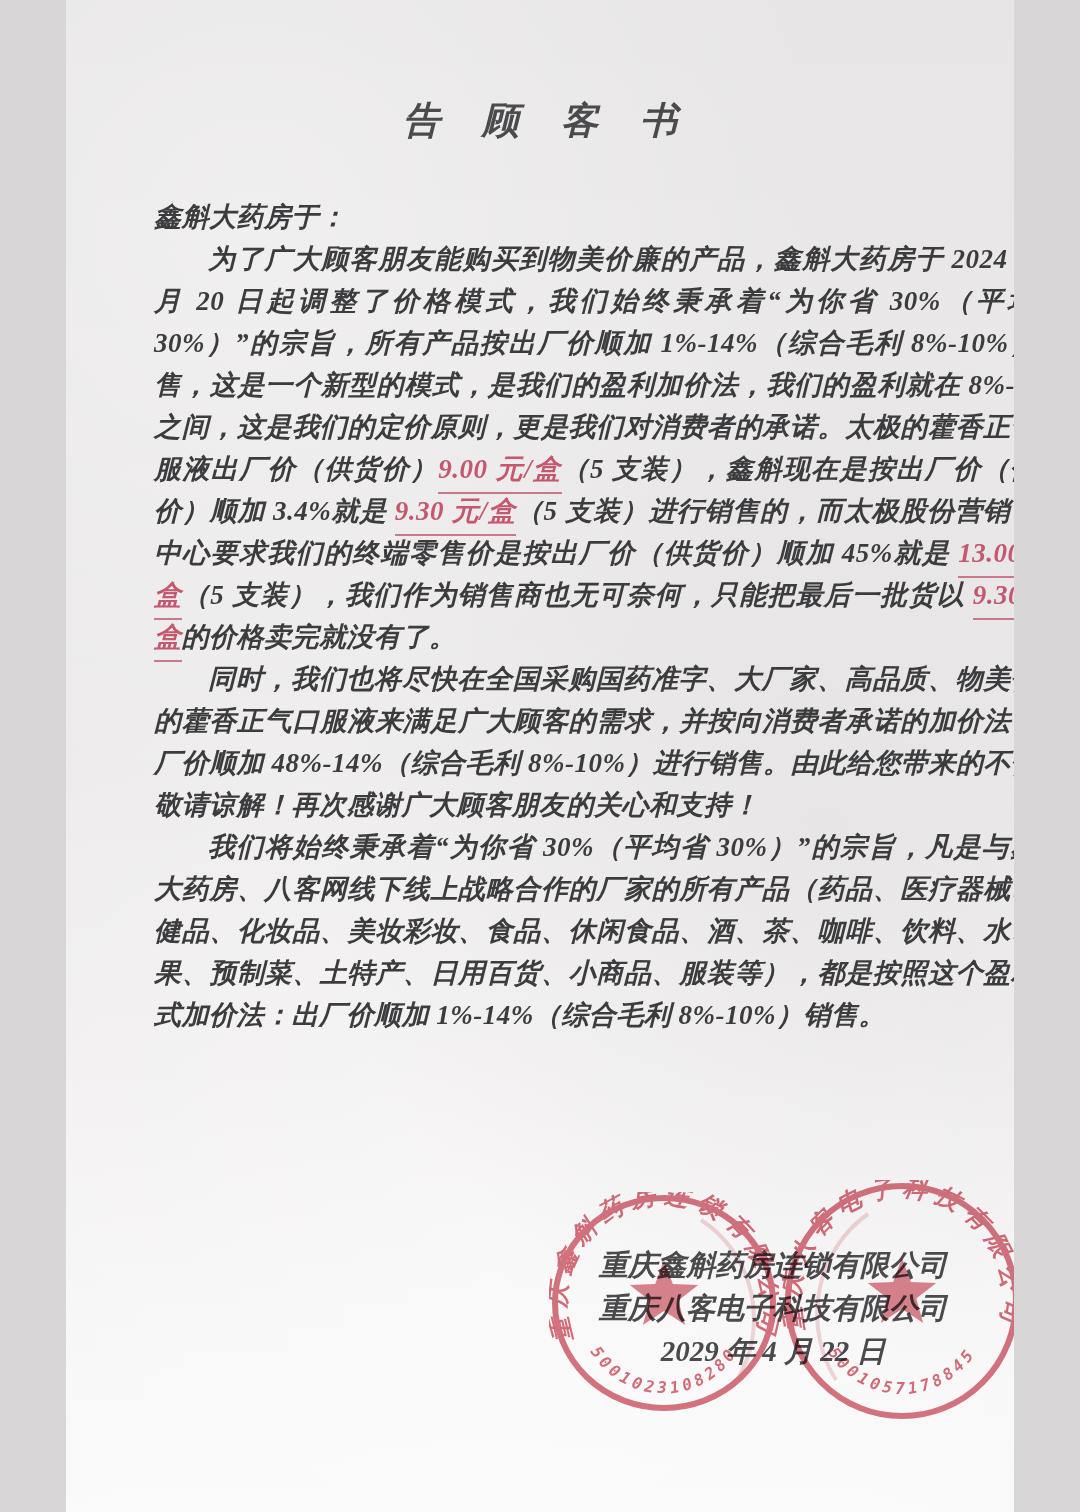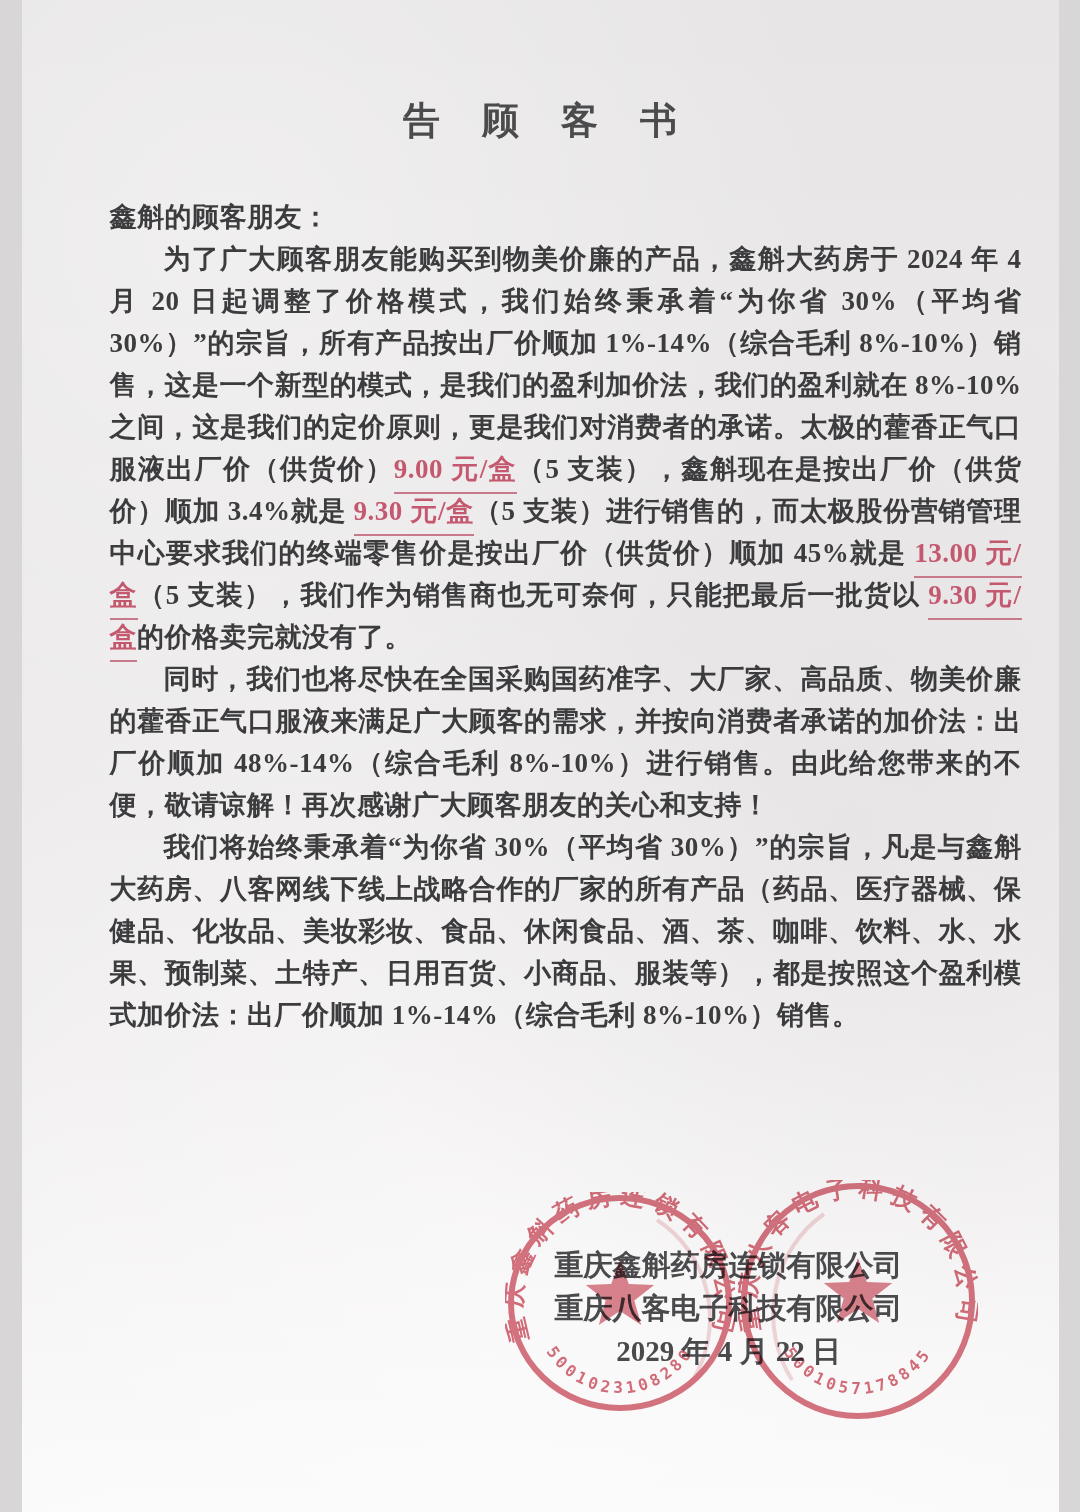--- a/index.html
+++ b/index.html
@@ -1,23 +1,24 @@
 <!DOCTYPE html>
 <html><head>
 <meta charset="utf-8">
 <style>
   html,body{margin:0;padding:0;background:#d8d6d7;}
   .page{
     position:relative;
-    width:1037px;height:1512px;
+    width:948px;height:1512px;
     margin:0 auto;
     background:linear-gradient(180deg,#e7e5e6 0%,#ebe9ea 35%,#f1eff0 70%,#fbfafa 100%);
     font-family:"Liberation Serif","DejaVu Serif",serif;
     color:#3c3c3e;
     overflow:hidden;
+    font-style:italic;
   }
   .page::before{
     content:"";position:absolute;inset:0;pointer-events:none;
     background:
       radial-gradient(circle at 20% 15%,rgba(255,255,255,.35),transparent 40%),
       radial-gradient(circle at 80% 55%,rgba(210,205,208,.25),transparent 45%),
       radial-gradient(circle at 45% 85%,rgba(255,255,255,.4),transparent 50%);
   }
   .title{
     position:absolute;top:96px;left:0;right:0;margin:0;
@@ -51,21 +52,21 @@
   .seal-number{font-size:16px;letter-spacing:4px;font-weight:bold;fill:#cf5a68;font-family:"DejaVu Sans Mono",monospace;}
 </style>
 </head>
 <body>
 
 <div class="page">
 
   <h1 class="title">告顾客书</h1>
 
   <div class="letter-body">
-    <p class="greeting">鑫斛的顾客朋友：</p>
+    <p class="greeting">鑫斛大药房于：</p>
     <div>
         <p class="para"><span>为了广大顾客朋友能购买到物美价廉的产品，鑫斛大药房于 2024 年 4 月 20 日起调整了价格模式，我们始终秉承着“为你省 30%（平均省 30%）”的宗旨，所有产品按出厂价顺加 1%-14%（综合毛利 8%-10%）销售，这是一个新型的模式，是我们的盈利加价法，我们的盈利就在 8%-10%之间，这是我们的定价原则，更是我们对消费者的承诺。太极的藿香正气口服液出厂价（供货价）</span><span class="price-highlight">9.00 元/盒</span><span>（5 支装），鑫斛现在是按出厂价（供货价）顺加 3.4%就是 </span><span class="price-highlight">9.30 元/盒</span><span>（5 支装）进行销售的，而太极股份营销管理中心要求我们的终端零售价是按出厂价（供货价）顺加 45%就是 </span><span class="price-highlight">13.00 元/盒</span><span>（5 支装），我们作为销售商也无可奈何，只能把最后一批货以 </span><span class="price-highlight">9.30 元/盒</span><span>的价格卖完就没有了。</span></p>
         <p class="para"><span>同时，我们也将尽快在全国采购国药准字、大厂家、高品质、物美价廉的藿香正气口服液来满足广大顾客的需求，并按向消费者承诺的加价法：出厂价顺加 48%-14%（综合毛利 8%-10%）进行销售。由此给您带来的不便，敬请谅解！再次感谢广大顾客朋友的关心和支持！</span></p>
         <p class="para"><span>我们将始终秉承着“为你省 30%（平均省 30%）”的宗旨，凡是与鑫斛大药房、八客网线下线上战略合作的厂家的所有产品（药品、医疗器械、保健品、化妆品、美妆彩妆、食品、休闲食品、酒、茶、咖啡、饮料、水、水果、预制菜、土特产、日用百货、小商品、服装等），都是按照这个盈利模式加价法：出厂价顺加 1%-14%（综合毛利 8%-10%）销售。</span></p>
       </div>
   </div>
 
   <svg class="seal seal-left" viewBox="0 0 230 222" aria-hidden="true">
     <defs>
       <path id="arcTop1" d="M 24,146 A 98,98 0 1 1 206,146" fill="none"></path>

